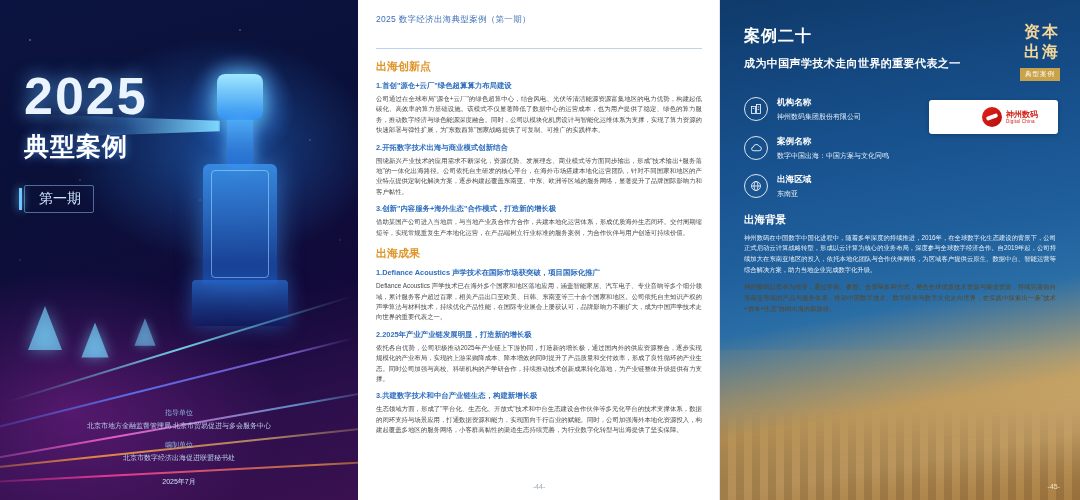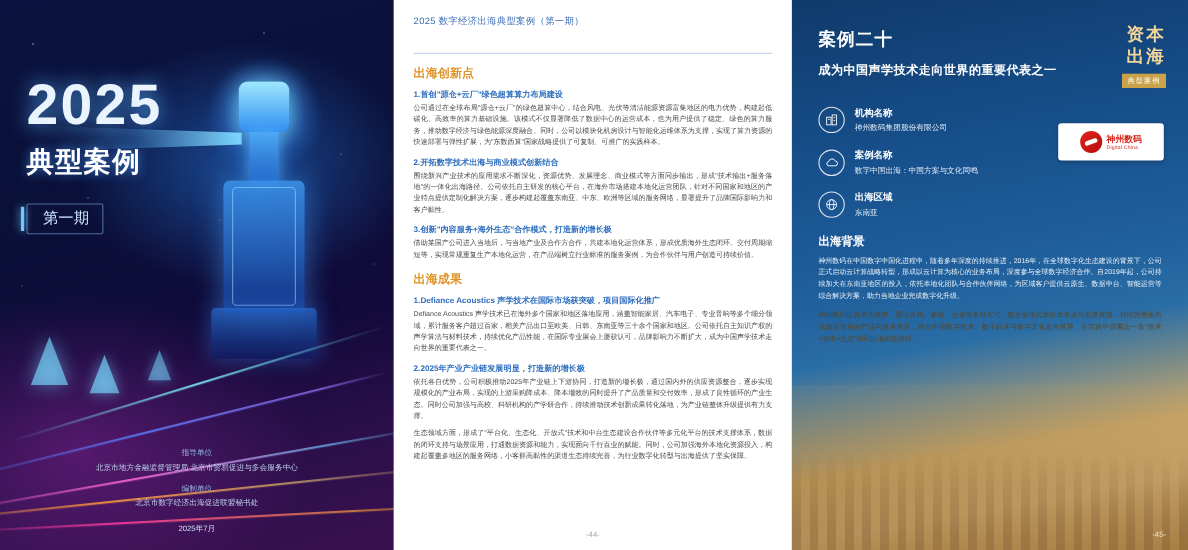--- a/index.html
+++ b/index.html
@@ -85,22 +85,22 @@
   .city:before{content:"";position:absolute;left:0;right:0;bottom:0;height:90px;
     background:repeating-linear-gradient(90deg,rgba(90,55,20,.55) 0 8px,rgba(160,115,60,.25) 8px 16px);
     -webkit-mask-image:linear-gradient(0deg,#000 20%,transparent 100%);mask-image:linear-gradient(0deg,#000 20%,transparent 100%);}
   .r-inner{position:relative;padding:26px 24px 0 24px;color:#ffffff;}
   .case-no{font-size:16px;font-weight:bold;letter-spacing:1px;}
   .case-title{margin-top:9px;font-size:11px;font-weight:bold;letter-spacing:.4px;}
   .ribbon{position:absolute;right:20px;top:22px;text-align:right;}
   .ribbon .rl{font-size:16px;font-weight:bold;color:#f3d79a;line-height:1.25;letter-spacing:2px;}
   .ribbon .stamp{display:inline-block;margin-top:4px;padding:2px 5px;background:#c9a24a;color:#fff;font-size:6.5px;letter-spacing:1px;}
 
-  .logo-card{position:absolute;right:22px;top:112px;width:96px;height:34px;background:#fff;border-radius:3px;
-    display:flex;align-items:center;justify-content:center;gap:4px;box-shadow:0 1px 4px rgba(0,0,0,.25);}
+  .logo-card{position:absolute;right:22px;top:100px;width:96px;height:34px;background:#fff;border-radius:3px;
+    display:flex;align-items:center;justify-content:center;gap:4px;box-shadow:0 1px 4px rgba(0,0,0,.25);padding-left:33px;}
   .logo-mark{width:20px;height:20px;border-radius:50%;background:linear-gradient(135deg,#e2231a,#b50d0d);position:relative;}
   .logo-mark:after{content:"";position:absolute;left:4px;top:8px;width:12px;height:4px;background:#fff;border-radius:2px;transform:rotate(-20deg);}
   .logo-txt{line-height:1.15;}
   .logo-cn{font-size:8px;color:#d4241b;font-weight:bold;}
   .logo-en{font-size:4.6px;color:#d4241b;letter-spacing:.2px;}
 
   .info-list{margin-top:26px;}
   .info-row{display:flex;align-items:flex-start;gap:9px;margin-bottom:13px;}
   .ic{width:22px;height:22px;flex:0 0 22px;border:1.1px solid rgba(255,255,255,.85);border-radius:50%;
     display:flex;align-items:center;justify-content:center;}
@@ -166,20 +166,21 @@
       <p class="para">公司通过在全球布局"源仓+云厂"的绿色超算中心，结合风电、光伏等清洁能源资源富集地区的电力优势，构建起低碳化、高效率的算力基础设施。该模式不仅显著降低了数据中心的运营成本，也为用户提供了稳定、绿色的算力服务，推动数字经济与绿色能源深度融合。同时，公司以模块化机房设计与智能化运维体系为支撑，实现了算力资源的快速部署与弹性扩展，为"东数西算"国家战略提供了可复制、可推广的实践样本。</p>
       <div class="sub-h">2.开拓数字技术出海与商业模式创新结合</div>
       <p class="para">围绕新兴产业技术的应用需求不断深化，资源优势、发展理念、商业模式等方面同步输出，形成"技术输出+服务落地"的一体化出海路径。公司依托自主研发的核心平台，在海外市场搭建本地化运营团队，针对不同国家和地区的产业特点提供定制化解决方案，逐步构建起覆盖东南亚、中东、欧洲等区域的服务网络，显著提升了品牌国际影响力和客户黏性。</p>
       <div class="sub-h">3.创新"内容服务+海外生态"合作模式，打造新的增长极</div>
       <p class="para">借助某国产公司进入当地后，与当地产业及合作方合作，共建本地化运营体系，形成优质海外生态闭环。交付周期缩短等，实现常规重复生产本地化运营，在产品端树立行业标准的服务案例，为合作伙伴与用户创造可持续价值。</p>
       <div class="sec-h">出海成果</div>
       <div class="sub-h">1.Defiance Acoustics 声学技术在国际市场获突破，项目国际化推广</div>
       <p class="para">Defiance Acoustics 声学技术已在海外多个国家和地区落地应用，涵盖智能家居、汽车电子、专业音响等多个细分领域，累计服务客户超过百家，相关产品出口至欧美、日韩、东南亚等三十余个国家和地区。公司依托自主知识产权的声学算法与材料技术，持续优化产品性能，在国际专业展会上屡获认可，品牌影响力不断扩大，成为中国声学技术走向世界的重要代表之一。</p>
       <div class="sub-h">2.2025年产业产业链发展明显，打造新的增长极</div>
       <p class="para">依托各自优势，公司积极推动2025年产业链上下游协同，打造新的增长极，通过国内外的供应资源整合，逐步实现规模化的产业布局，实现的上游采购降成本、降本增效的同时提升了产品质量和交付效率，形成了良性循环的产业生态。同时公司加强与高校、科研机构的产学研合作，持续推动技术创新成果转化落地，为产业链整体升级提供有力支撑。</p>
+      <div class="sub-h">3.共建数字技术和中台产业链生态，构建新增长极</div>
       <p class="para">生态领域方面，形成了"平台化、生态化、开放式"技术和中台生态建设合作伙伴等多元化平台的技术支撑体系，数据的闭环支持与场景应用，打通数据资源和能力，实现面向千行百业的赋能。同时，公司加强海外本地化资源投入，构建起覆盖多地区的服务网络，小客群高黏性的渠道生态持续完善，为行业数字化转型与出海提供了坚实保障。</p>
     </div>
     <div class="mid-foot">-44-</div>
   </section>
 
   <section class="right">
     <div class="city"></div>
 
     <div class="ribbon">
       <div class="rl">资本</div>

